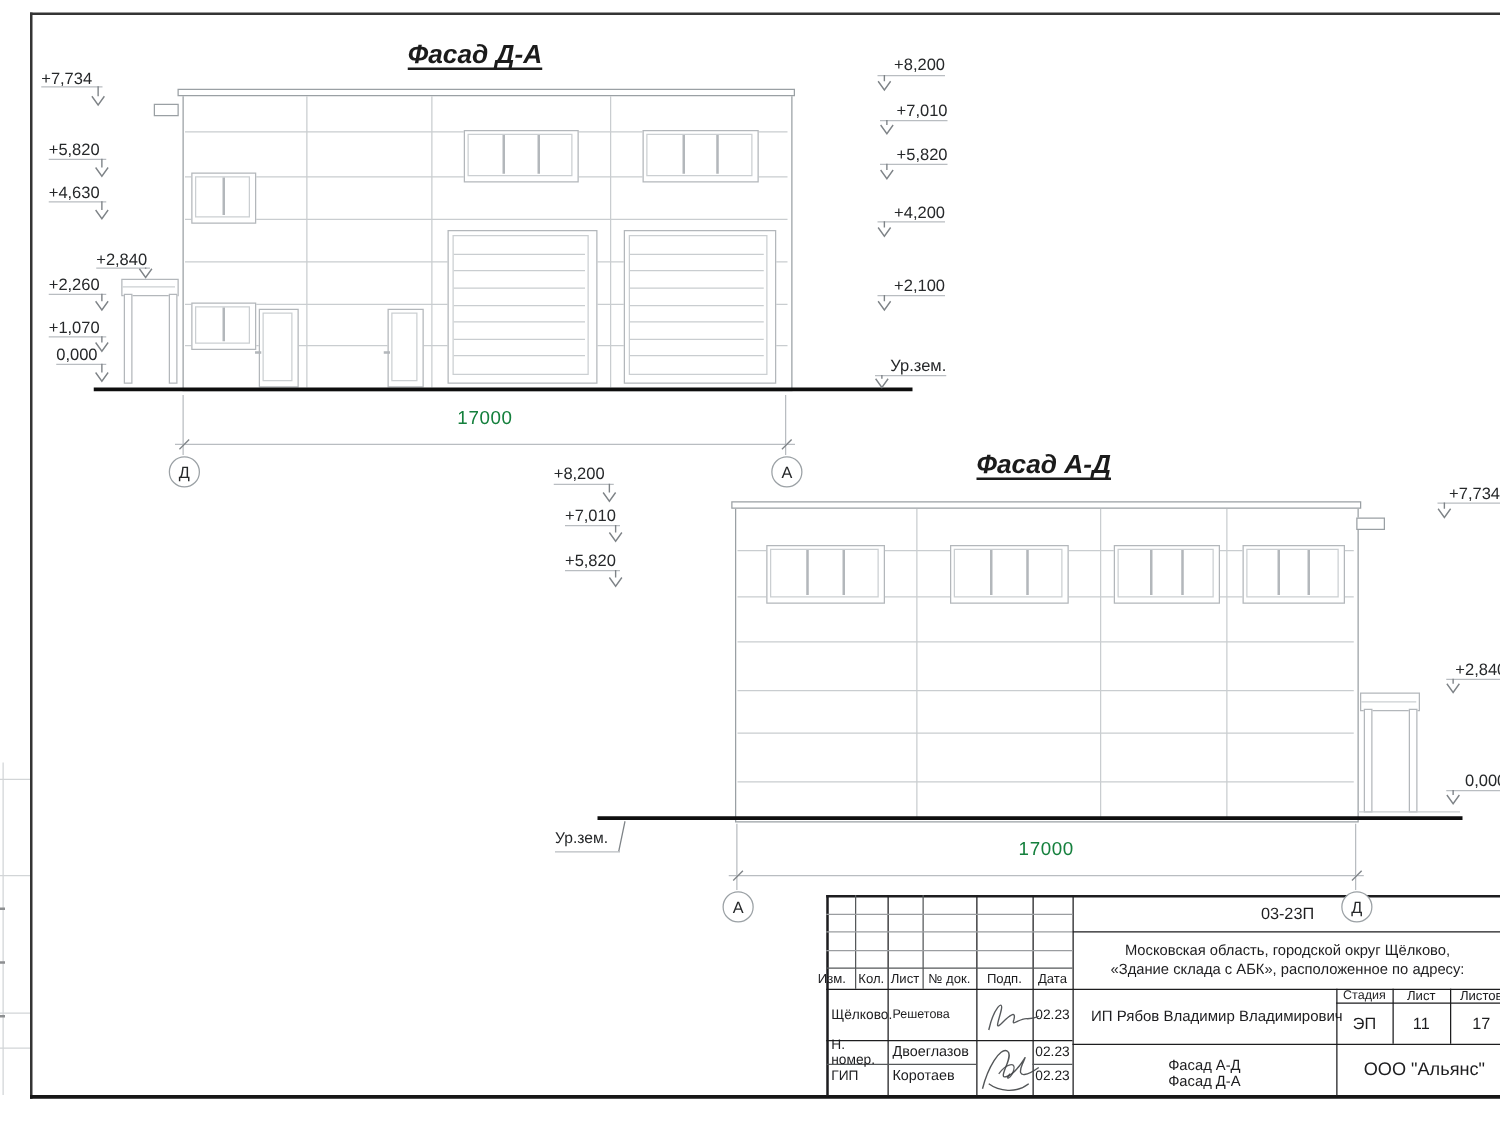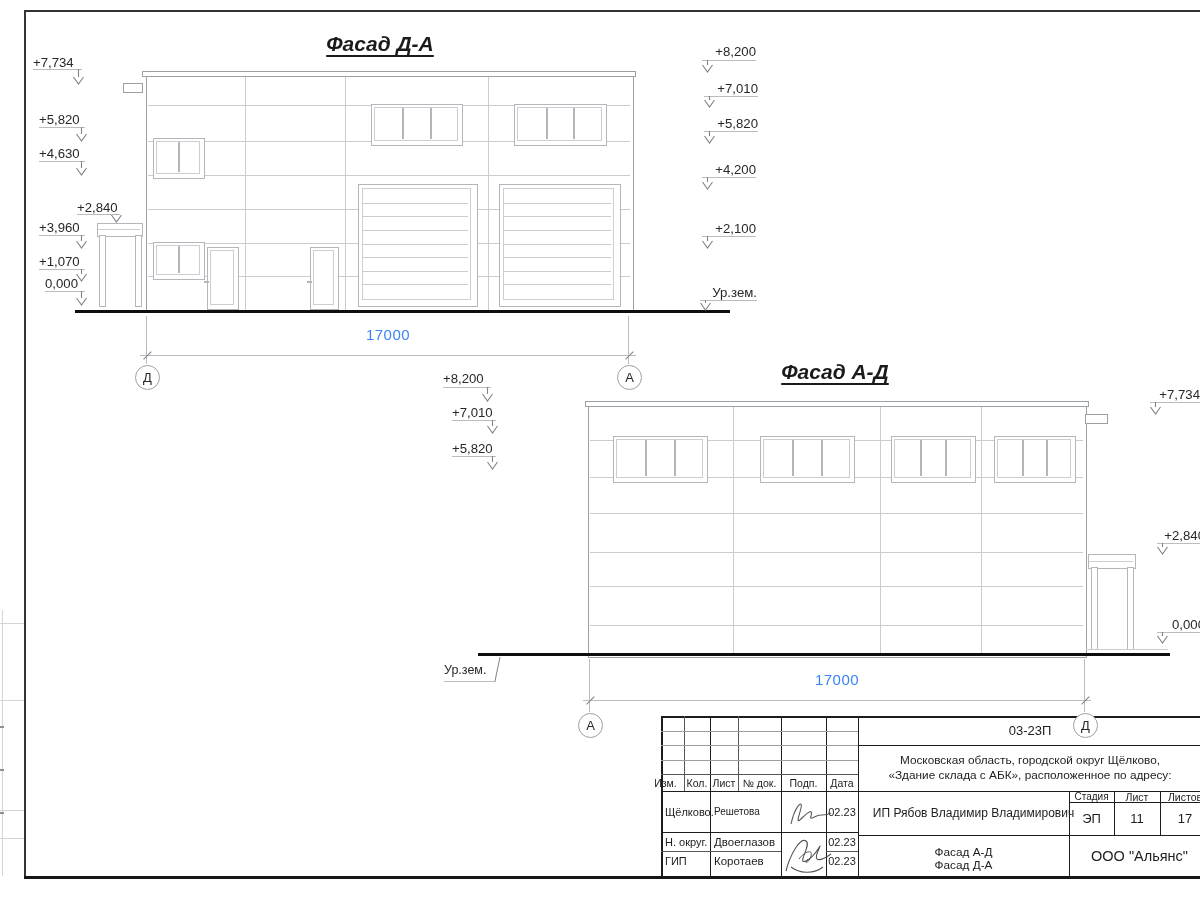--- a/index.html
+++ b/index.html
@@ -3,21 +3,21 @@
 <meta charset="utf-8">
 <style>
   html,body{margin:0;padding:0;background:#fff;}
   #root{position:relative;width:1200px;height:900px;background:#ffffff;overflow:hidden;
         font-family:"Liberation Sans",sans-serif;color:#202224;}
   .abs{position:absolute;}
   .cell{position:absolute;display:flex;align-items:center;justify-content:center;text-align:center;}
   .cell-l{position:absolute;display:flex;align-items:center;justify-content:flex-start;text-align:left;}
   .ftitle{font-size:21px;font-weight:bold;font-style:italic;color:#1b1b1b;
           text-decoration:underline;text-underline-offset:4px;text-align:center;}
-  .dimtxt{font-size:15px;color:#3b82f6;text-align:center;letter-spacing:0.5px;}
+  .dimtxt{font-size:15px;color:#15803d;text-align:center;letter-spacing:0.5px;}
   .bubble{position:absolute;width:23px;height:23px;border:1.2px solid #9ba1a5;border-radius:50%;
           background:#fff;display:flex;align-items:center;justify-content:center;
           font-size:13px;color:#26282a;}
   .marktxt{position:absolute;font-size:13.2px;line-height:13px;color:#26282a;white-space:nowrap;}
   .tb{font-size:11.5px;color:#1d1d1f;}
   svg{position:absolute;overflow:visible;}
 </style>
 </head>
 <body>
 
@@ -135,21 +135,21 @@
       <div class="marktxt" style="left: 39px; top: 147px; width: 46px; text-align: left;">+4,630</div>
       <div style="position: absolute; left: 39px; top: 161px; width: 46px; height: 0.9px; background: rgb(185, 189, 193);"></div>
       <svg width="13" height="16" style="left: 75px; top: 161px;">
         <path d="M6.5,0 L6.5,7 M1.5,7 L6.5,14 L11.5,7" fill="none" stroke="#7e8387" stroke-width="1.1"></path>
       </svg>
       <div class="marktxt" style="left: 77px; top: 201px; width: 43px; text-align: left;">+2,840</div>
       <div style="position: absolute; left: 77px; top: 214px; width: 43px; height: 0.9px; background: rgb(185, 189, 193);"></div>
       <svg width="13" height="10" style="left: 110px; top: 214px;">
         <path d="M6.5,0 L6.5,1 M1.5,1 L6.5,8 L11.5,1" fill="none" stroke="#7e8387" stroke-width="1.1"></path>
       </svg>
-      <div class="marktxt" style="left: 39px; top: 221px; width: 46px; text-align: left;">+3,960</div>
+      <div class="marktxt" style="left: 39px; top: 221px; width: 46px; text-align: left;">+2,260</div>
       <div style="position: absolute; left: 39px; top: 235px; width: 46px; height: 0.9px; background: rgb(185, 189, 193);"></div>
       <svg width="13" height="15" style="left: 75px; top: 235px;">
         <path d="M6.5,0 L6.5,6 M1.5,6 L6.5,13 L11.5,6" fill="none" stroke="#7e8387" stroke-width="1.1"></path>
       </svg>
       <div class="marktxt" style="left: 39px; top: 255px; width: 46px; text-align: left;">+1,070</div>
       <div style="position: absolute; left: 39px; top: 269px; width: 46px; height: 0.9px; background: rgb(185, 189, 193);"></div>
       <svg width="13" height="14" style="left: 75px; top: 269px;">
         <path d="M6.5,0 L6.5,5 M1.5,5 L6.5,12 L11.5,5" fill="none" stroke="#7e8387" stroke-width="1.1"></path>
       </svg>
       <div class="marktxt" style="left: 45px; top: 277px; width: 40px; text-align: left;">0,000</div>
@@ -280,21 +280,21 @@
   <div class="cell tb" style="left:684px;top:774px;width:26px;height:17px;font-size:10.5px;">Кол.</div>
   <div class="cell tb" style="left:710px;top:774px;width:28px;height:17px;font-size:10.5px;">Лист</div>
   <div class="cell tb" style="left:738px;top:774px;width:43px;height:17px;font-size:10.5px;">№ док.</div>
   <div class="cell tb" style="left:781px;top:774px;width:45px;height:17px;font-size:10.5px;">Подп.</div>
   <div class="cell tb" style="left:826px;top:774px;width:32px;height:17px;font-size:10.5px;">Дата</div>
 
   <div class="cell-l tb" style="left:663px;top:791px;width:46px;height:41px;padding-left:2px;font-size:11px;">Щёлково.</div>
   <div class="cell-l tb" style="left:714px;top:791px;width:66px;height:41px;font-size:10px;">Решетова</div>
   <div class="cell tb" style="left:826px;top:791px;width:32px;height:41px;font-size:11px;">02.23</div>
 
-  <div class="cell-l tb" style="left:663px;top:832px;width:48px;height:19px;padding-left:2px;font-size:11px;">Н. округ.</div>
+  <div class="cell-l tb" style="left:663px;top:832px;width:48px;height:19px;padding-left:2px;font-size:11px;">Н. номер.</div>
   <div class="cell-l tb" style="left:714px;top:832px;width:66px;height:19px;font-size:11.5px;">Двоеглазов</div>
   <div class="cell tb" style="left:826px;top:832px;width:32px;height:19px;font-size:11px;">02.23</div>
 
   <div class="cell-l tb" style="left:663px;top:851px;width:46px;height:20px;padding-left:2px;font-size:11px;">ГИП</div>
   <div class="cell-l tb" style="left:714px;top:851px;width:66px;height:20px;font-size:11.5px;">Коротаев</div>
   <div class="cell tb" style="left:826px;top:851px;width:32px;height:20px;font-size:11px;">02.23</div>
 
   <div class="cell tb" style="left:868px;top:791px;width:211px;height:44px;font-size:12px;">ИП Рябов Владимир Владимирович</div>
 
   <div class="cell tb" style="left:1069px;top:791px;width:45px;height:11px;font-size:10px;">Стадия</div>

